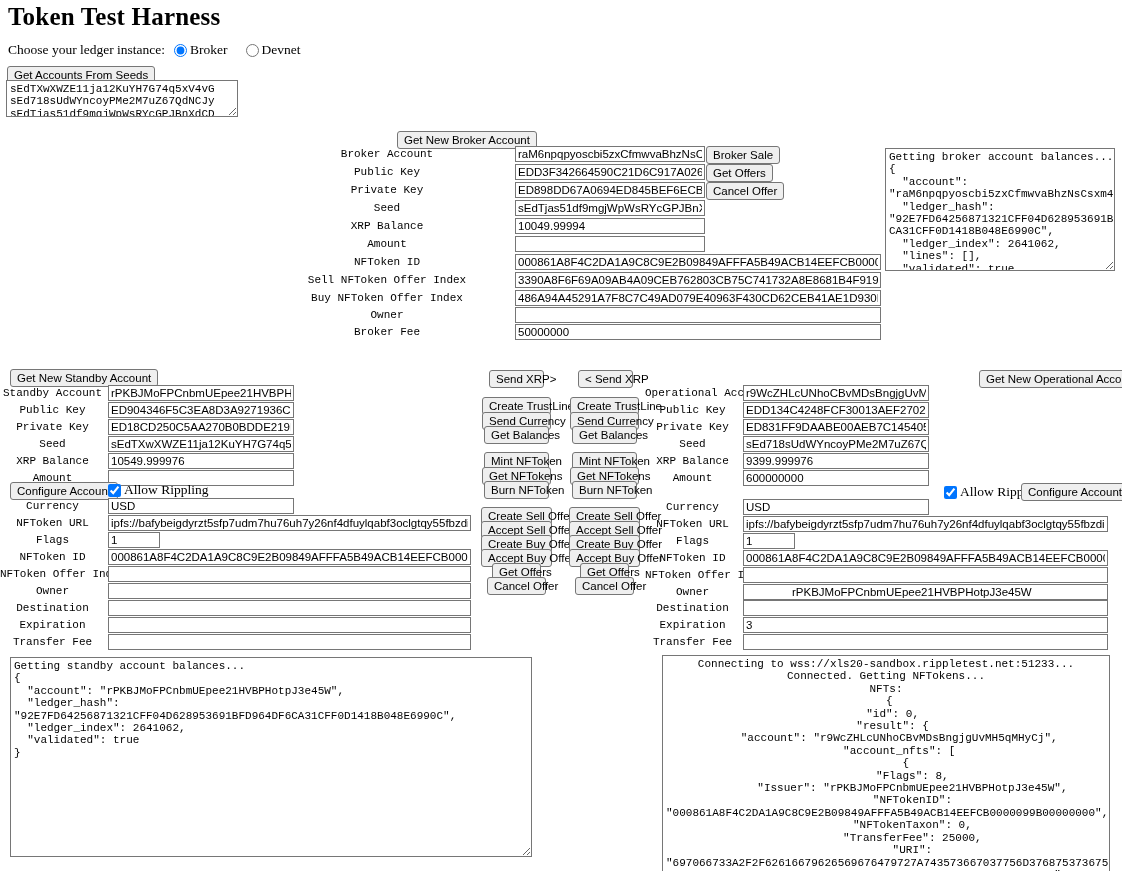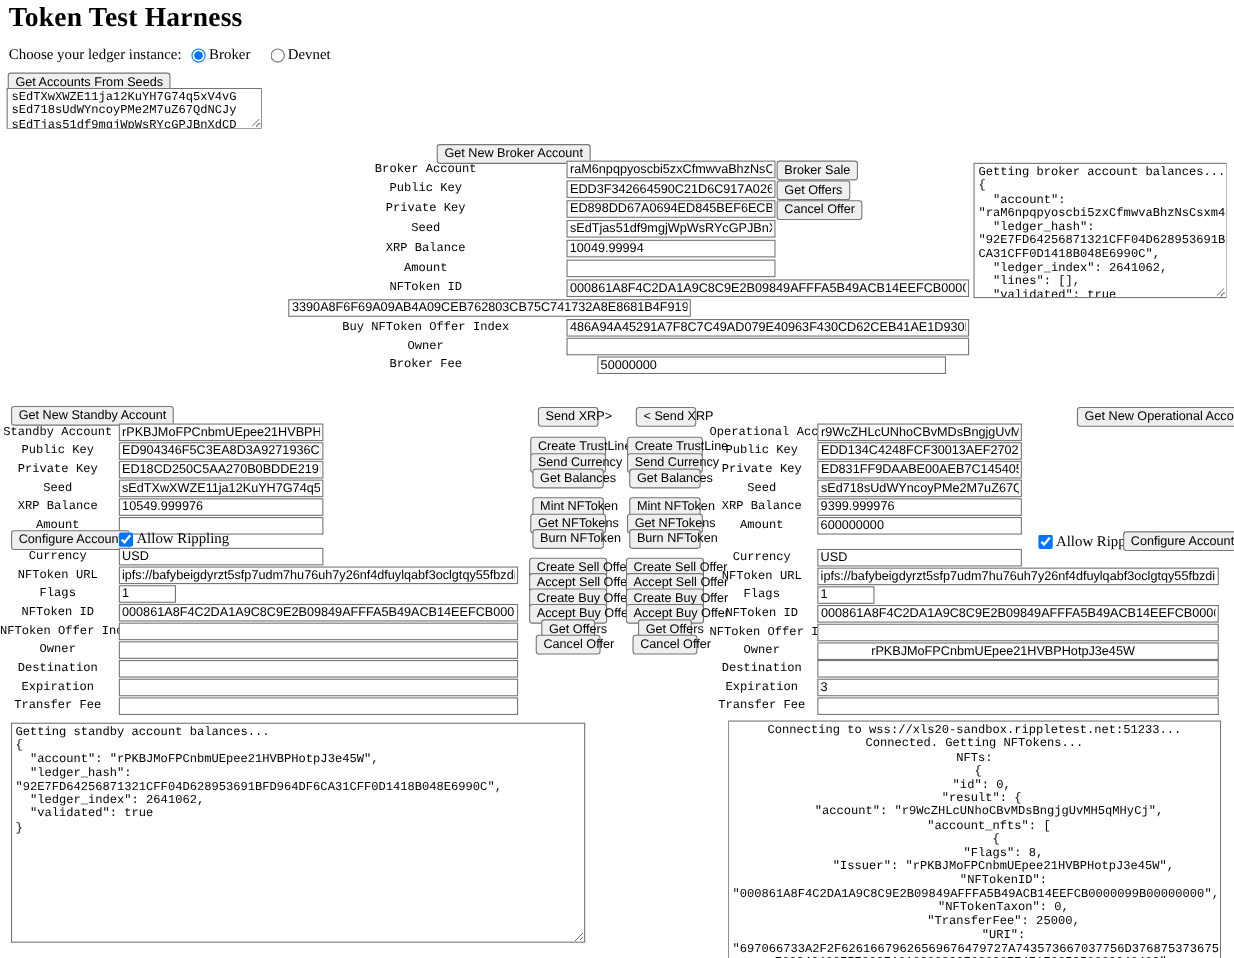--- a/index.html
+++ b/index.html
@@ -143,36 +143,37 @@
   <span class="lbl" style="width:250px;">Amount</span>
   <input type="text" style="width: 190px;" value="">
 </div>
 
 <div class="row" style="left:262px; top:254px;">
   <span class="lbl" style="width:250px;">NFToken ID</span>
   <input type="text" style="width: 366px;" value="000861A8F4C2DA1A9C8C9E2B09849AFFFA5B49ACB14EEFCB0000099B00000000">
 </div>
 
 <div class="row" style="left:262px; top:272px;">
+  <span class="lbl" style="width:250px;">Sell NFToken Offer Index</span>
   <input type="text" style="width: 366px;" value="3390A8F6F69A09AB4A09CEB762803CB75C741732A8E8681B4F919EC6EEF0A429">
 </div>
 
 <div class="row" style="left:262px; top:290px;">
   <span class="lbl" style="width:250px;">Buy NFToken Offer Index</span>
   <input type="text" style="width: 366px;" value="486A94A45291A7F8C7C49AD079E40963F430CD62CEB41AE1D930D19D19A0664F">
 </div>
 
 <div class="row" style="left:262px; top:307px;">
   <span class="lbl" style="width:250px;">Owner</span>
   <input type="text" style="width: 366px;" value="">
 </div>
 
 <div class="row" style="left:262px; top:324px;">
   <span class="lbl" style="width:250px;">Broker Fee</span>
-  <input type="text" style="width: 317px; margin-left: 28px;" value="50000000">
+  <input type="text" style="width: 366px;" value="50000000">
 </div>
 
 <textarea class="abs" style="left: 885px; top: 148px; width: 230px; height: 123px;">Getting broker account balances...
 {
   "account":
 "raM6npqpyoscbi5zxCfmwvaBhzNsCsxm4g",
   "ledger_hash":
 "92E7FD64256871321CFF04D628953691BFD964DF6
 CA31CFF0D1418B048E6990C",
   "ledger_index": 2641062,

